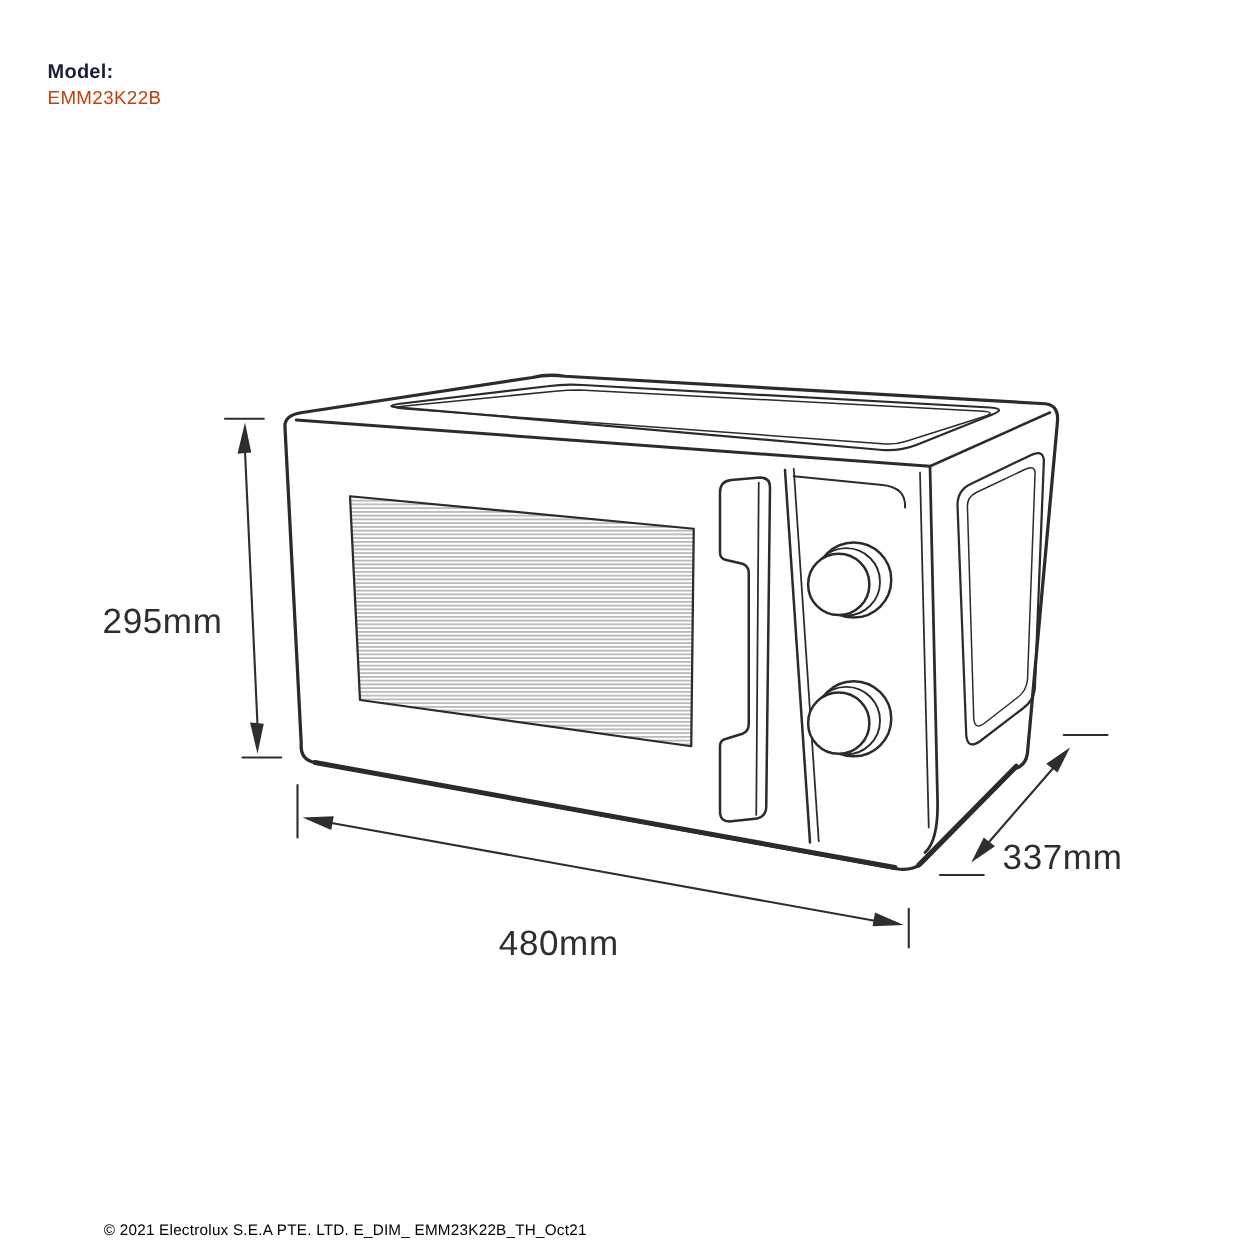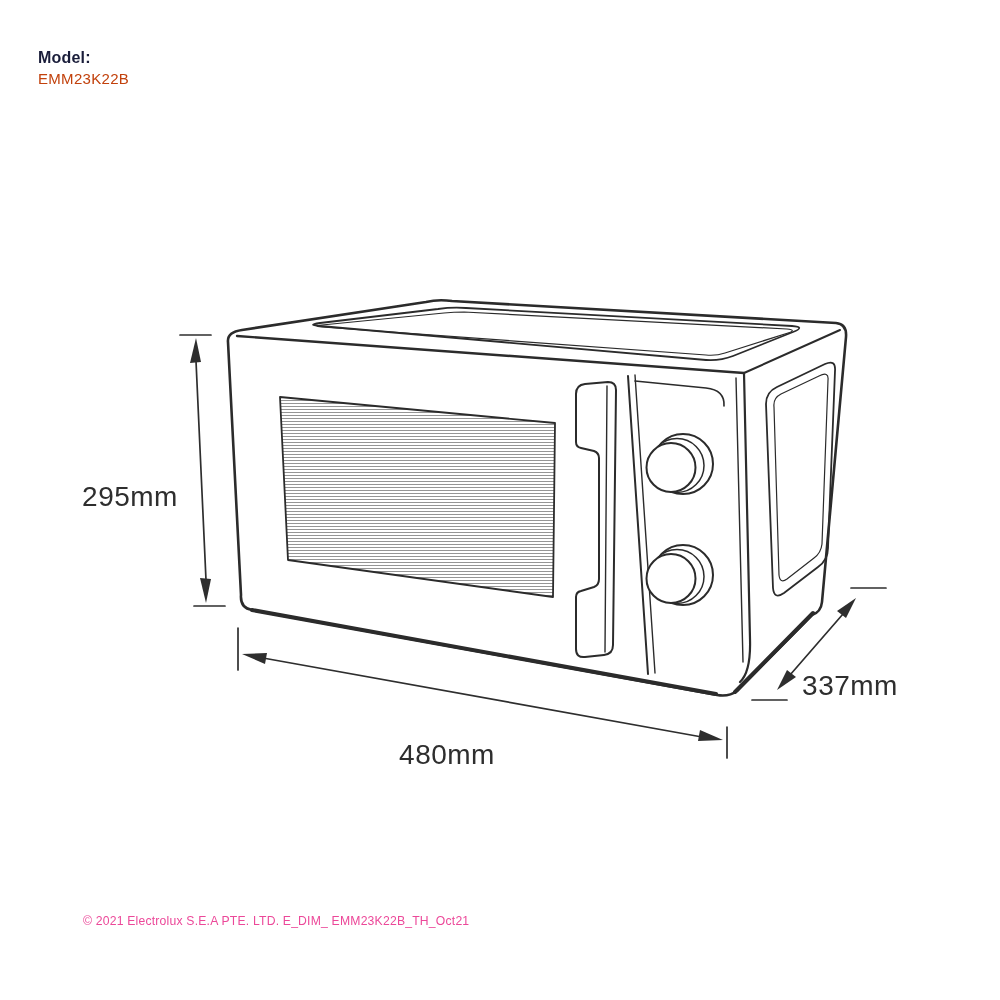--- a/index.html
+++ b/index.html
@@ -45,24 +45,24 @@
   }
   .dim-text {
     font-family: "Liberation Sans", sans-serif;
     font-size: 28px;
     letter-spacing: 0.5px;
     fill: #2e2e2e;
   }
   .footer-note {
     position: absolute;
     left: 83px;
-    top: 890px;
+    top: 953px;
     font-size: 12.2px;
     letter-spacing: 0.2px;
-    color: #ec4899;
+    color: #000000;
   }
 </style>
 </head>
 <body>
 
 <div class="page">
 
   <div class="model-block">
     <span class="model-label">Model:</span>
     <span class="model-number">EMM23K22B</span>

